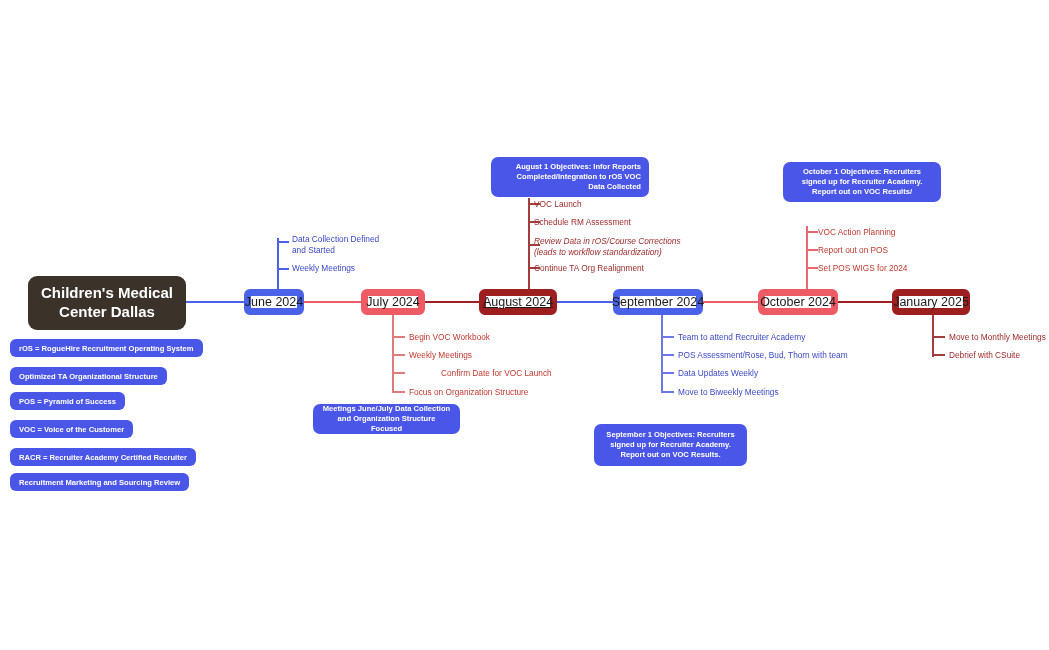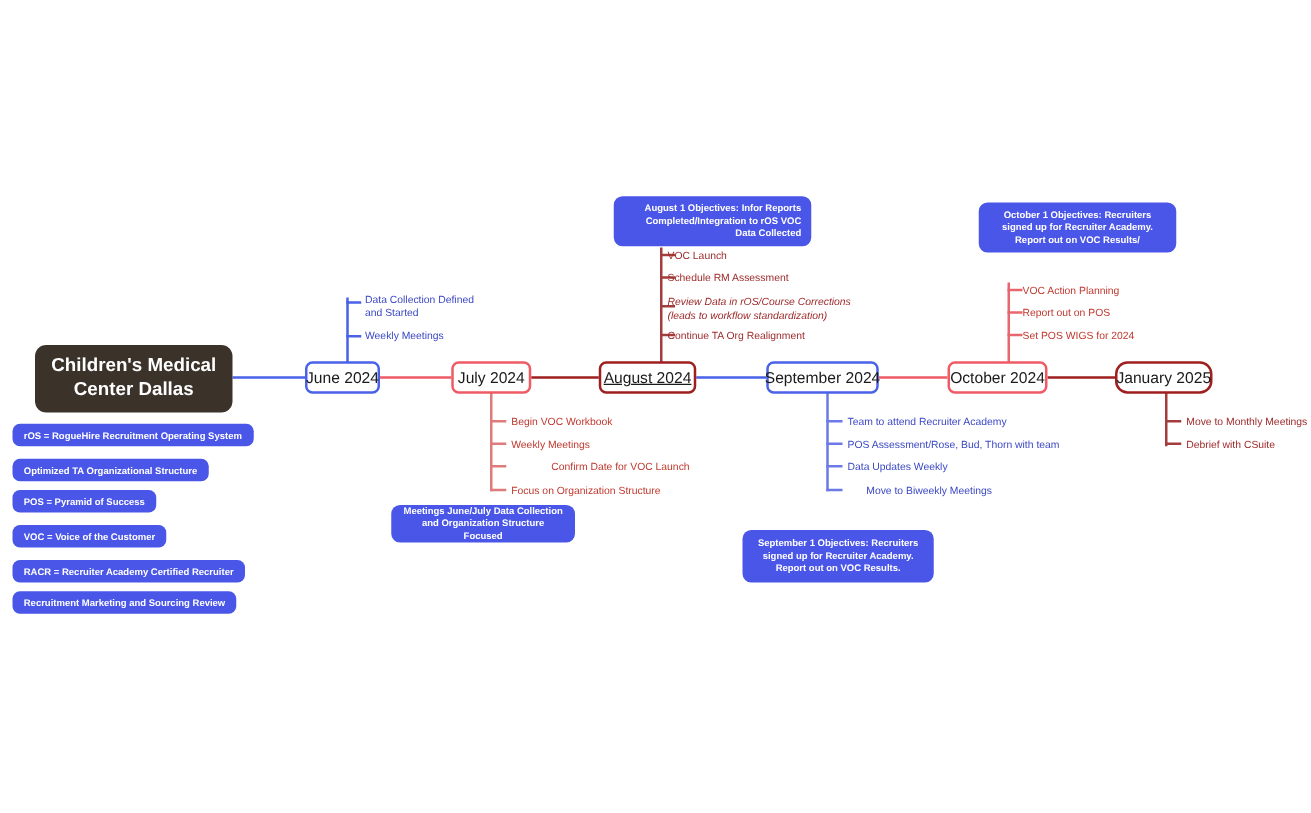--- a/index.html
+++ b/index.html
@@ -43,21 +43,21 @@
   .month-node {
     position: absolute;
     height: 26px;
     border-radius: 6px;
     background: #ffffff;
     display: flex;
     align-items: center;
     justify-content: center;
     font-size: 12.5px;
     color: #1b1b1b;
-    border: 2px solid #6d28d9;
+    border: 7px solid #6d28d9;
     box-sizing: border-box;
     white-space: nowrap;
     padding: 0 8px;
     z-index: 5;
   }
   
   .line-h {
     position: absolute;
     height: 2px;
   }
@@ -148,21 +148,21 @@
   <div class="leaf leaf-red" style="left:534px; top:263px;">Continue TA Org Realignment</div>
 
   <div class="line-v" style="left:661px; top:314px; height:79px; background:#6b7ae8;"></div>
   <div class="line-h" style="left:661px; top:336px; width:13px; background:#6b7ae8;"></div>
   <div class="line-h" style="left:661px; top:354px; width:13px; background:#6b7ae8;"></div>
   <div class="line-h" style="left:661px; top:372px; width:13px; background:#6b7ae8;"></div>
   <div class="line-h" style="left:661px; top:391px; width:13px; background:#6b7ae8;"></div>
   <div class="leaf leaf-blue" style="left:678px; top:332px;">Team to attend Recruiter Academy</div>
   <div class="leaf leaf-blue" style="left:678px; top:350px;">POS Assessment/Rose, Bud, Thorn with team</div>
   <div class="leaf leaf-blue" style="left:678px; top:368px;">Data Updates Weekly</div>
-  <div class="leaf leaf-blue" style="left:693px; top:387px;">Move to Biweekly Meetings</div>
+  <div class="leaf leaf-blue" style="left:678px; top:387px;">Move to Biweekly Meetings</div>
 
   <div class="line-v" style="left:806px; top:226px; height:65px; background:#e8676f;"></div>
   <div class="line-h" style="left:806px; top:231px; width:12px; background:#e8676f;"></div>
   <div class="line-h" style="left:806px; top:249px; width:12px; background:#e8676f;"></div>
   <div class="line-h" style="left:806px; top:267px; width:12px; background:#e8676f;"></div>
   <div class="leaf leaf-pink" style="left:818px; top:227px;">VOC Action Planning</div>
   <div class="leaf leaf-pink" style="left:818px; top:245px;">Report out on POS</div>
   <div class="leaf leaf-pink" style="left:818px; top:263px;">Set POS WIGS for 2024</div>
 
   <div class="line-v" style="left:932px; top:314px; height:43px; background:#a33c3c;"></div>
@@ -183,21 +183,21 @@
   </div>
   <div class="month-node" style="left:479px; top:289px; width:78px; border-color:#9e1f1f;text-decoration:underline;">
     <span>August 2024</span>
   </div>
   <div class="month-node" style="left:613px; top:289px; width:90px; border-color:#4a62e8;">
     <span>September 2024</span>
   </div>
   <div class="month-node" style="left:758px; top:289px; width:80px; border-color:#ef5b64;">
     <span>October 2024</span>
   </div>
-  <div class="month-node" style="left:892px; top:289px; width:78px; border-color:#9e1f1f;border-radius:10px;">
+  <div class="month-node" style="left:892px; top:289px; width:78px; border-color:#9e1f1f;">
     <span>January 2025</span>
   </div>
 
   <div class="callout" style="left:491px; top:157px; width:158px; height:40px;text-align:right;">
     <span>August 1 Objectives: Infor Reports Completed/Integration to rOS VOC Data Collected</span>
   </div>
   <div class="callout" style="left:783px; top:162px; width:158px; height:40px;">
     <span>October 1 Objectives: Recruiters signed up for Recruiter Academy.  Report out on VOC Results/</span>
   </div>
   <div class="callout" style="left:313px; top:404px; width:147px; height:30px;">

